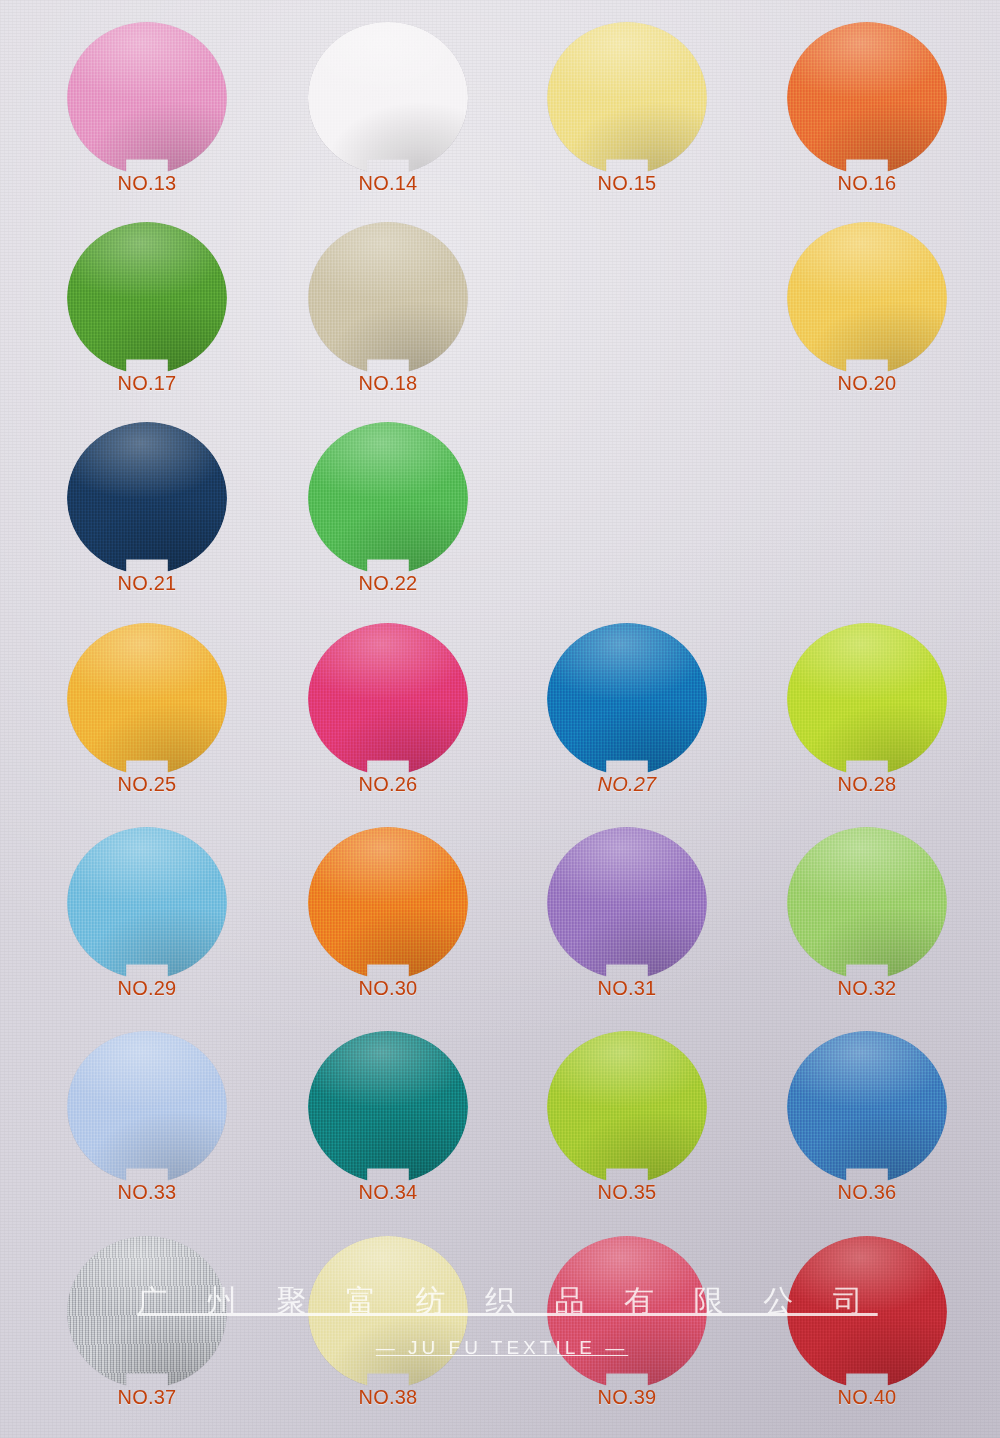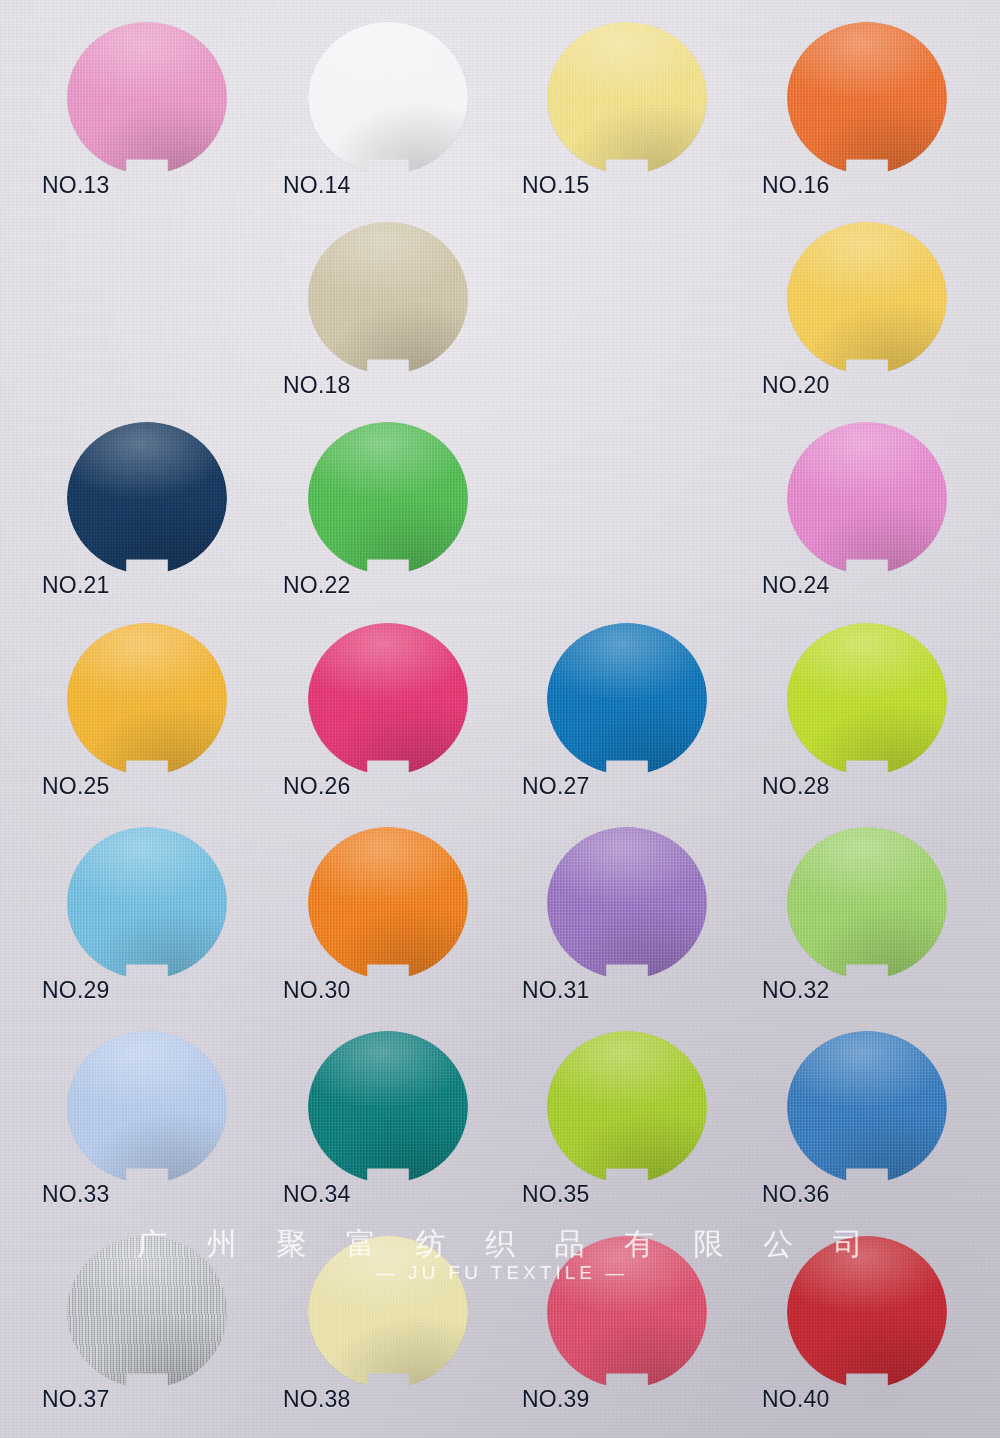--- a/index.html
+++ b/index.html
@@ -125,51 +125,52 @@
         rgba(0,0,0,.18) 1px 2px);
     mix-blend-mode:normal;
     opacity:.55;
   }
 
   .label {
     position:absolute;
     left:0;
     right:0;
     top:150px;
-    text-align:left;
-    font-size:23px;
+    text-align:center;
+    font-size:20px;
     letter-spacing:.2px;
-    color:#0f172a;
+    color:#c2410c;
     font-family:"Liberation Sans", sans-serif;
     text-shadow:0 .5px 0 rgba(255,255,255,.45);
     white-space:nowrap;
   }
 
   
   #watermark {
     position:absolute;
     left:0;
     right:0;
-    top:1229px;
+    top:1286px;
     z-index:6;
     pointer-events:none;
     text-align:center;
     color:#ffffff;
+    text-decoration:underline;
   }
   #wm-cn {
     font-size:30px;
     letter-spacing:15px;
     text-indent:15px;
     opacity:.80;
     font-family:"DejaVu Sans", sans-serif;
     font-weight:400;
     line-height:1;
   }
   #wm-en {
-    margin-top:4px;
+    margin-top:22px;
     font-size:19px;
     letter-spacing:4px;
     text-indent:4px;
     opacity:.85;
     font-family:"Liberation Sans", sans-serif;
     line-height:1;
   }
 </style>
 </head>
 <body>
@@ -195,20 +196,26 @@
         <div class="swatch" style="background: rgb(240, 224, 142);"></div>
       </div>
       <div class="label">NO.15</div>
     </div>
     <div class="cell" style="left: 762px; top: 22px;">
       <div class="swatch-wrap">
         <div class="swatch" style="background: rgb(234, 116, 56);"></div>
       </div>
       <div class="label">NO.16</div>
     </div>
+    <div class="cell" style="left: 42px; top: 222px;">
+      <div class="swatch-wrap">
+        <div class="swatch" style="background: rgb(85, 160, 51);"></div>
+      </div>
+      <div class="label">NO.17</div>
+    </div>
     <div class="cell" style="left: 283px; top: 222px;">
       <div class="swatch-wrap">
         <div class="swatch" style="background: rgb(207, 198, 172);"></div>
       </div>
       <div class="label">NO.18</div>
     </div>
     <div class="cell" style="left: 762px; top: 222px;">
       <div class="swatch-wrap">
         <div class="swatch" style="background: rgb(242, 205, 92);"></div>
       </div>
@@ -219,39 +226,33 @@
         <div class="swatch" style="background: rgb(26, 59, 97);"></div>
       </div>
       <div class="label">NO.21</div>
     </div>
     <div class="cell" style="left: 283px; top: 422px;">
       <div class="swatch-wrap">
         <div class="swatch" style="background: rgb(86, 188, 87);"></div>
       </div>
       <div class="label">NO.22</div>
     </div>
-    <div class="cell" style="left: 762px; top: 422px;">
-      <div class="swatch-wrap">
-        <div class="swatch" style="background: rgb(228, 140, 205);"></div>
-      </div>
-      <div class="label">NO.24</div>
-    </div>
     <div class="cell" style="left: 42px; top: 623px;">
       <div class="swatch-wrap">
         <div class="swatch" style="background: rgb(241, 182, 59);"></div>
       </div>
       <div class="label">NO.25</div>
     </div>
     <div class="cell" style="left: 283px; top: 623px;">
       <div class="swatch-wrap">
         <div class="swatch" style="background: rgb(226, 60, 120);"></div>
       </div>
       <div class="label">NO.26</div>
     </div>
-    <div class="cell" style="left: 522px; top: 623px;">
+    <div class="cell" style="left: 522px; top: 623px; font-style: italic;">
       <div class="swatch-wrap">
         <div class="swatch" style="background: rgb(21, 119, 184);"></div>
       </div>
       <div class="label">NO.27</div>
     </div>
     <div class="cell" style="left: 762px; top: 623px;">
       <div class="swatch-wrap">
         <div class="swatch" style="background: rgb(190, 219, 51);"></div>
       </div>
       <div class="label">NO.28</div>

